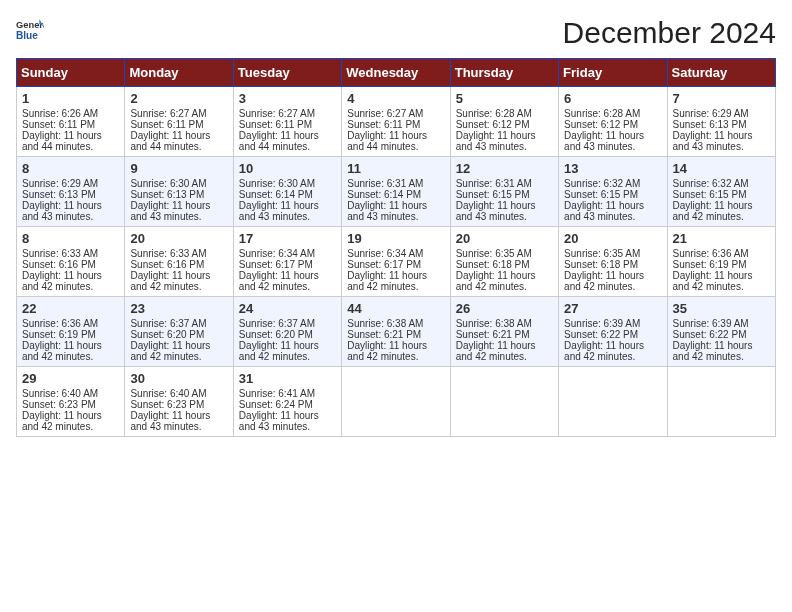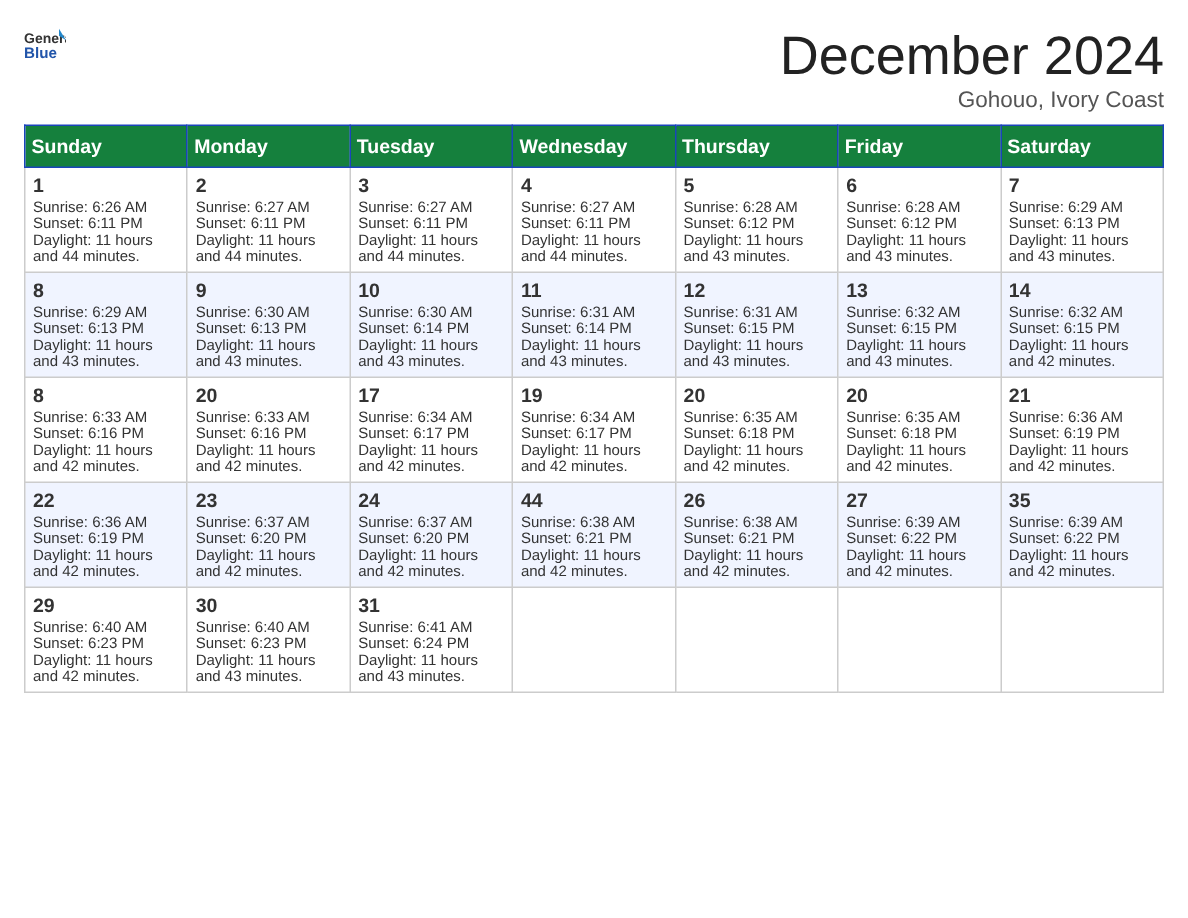--- a/index.html
+++ b/index.html
@@ -22,35 +22,35 @@
       gap: 2px;
     }
     .logo-icon {
       width: 28px;
       height: 28px;
     }
     .title-block {
       text-align: right;
     }
     .month-title {
-      font-size: 36px;
+      font-size: 30px;
       font-weight: 300;
       color: #222;
     }
     .location {
       font-size: 15px;
       color: #555;
     }
     .calendar {
       width: 100%;
       border-collapse: collapse;
       border: 1px solid #ccc;
     }
     .calendar th {
-      background-color: #15803d;
+      background-color: #7f1d1d;
       color: #fff;
       font-size: 13px;
       font-weight: bold;
       padding: 6px 4px;
       text-align: left;
       border: 1px solid #1a44bb;
     }
     .calendar td {
       border: 1px solid #ccc;
       vertical-align: top;
@@ -80,21 +80,20 @@
 <div class="header">
   <div class="logo">
     <svg class="logo-icon" viewBox="0 0 36 36">
       <text x="0" y="16" font-size="12" font-weight="bold" fill="#333" font-family="Arial">General</text>
       <text x="0" y="29" font-size="13" font-weight="bold" fill="#2255aa" font-family="Arial">Blue</text>
       <polygon points="30,4 36,14 30,10" fill="#2288cc"></polygon>
     </svg>
   </div>
   <div class="title-block">
     <div class="month-title">December 2024</div>
-    <div class="location">Gohouo, Ivory Coast</div>
   </div>
 </div>
 
 <table class="calendar">
   <thead>
     <tr>
     <th>Sunday</th>
         <th>Monday</th>
         <th>Tuesday</th>
         <th>Wednesday</th>

